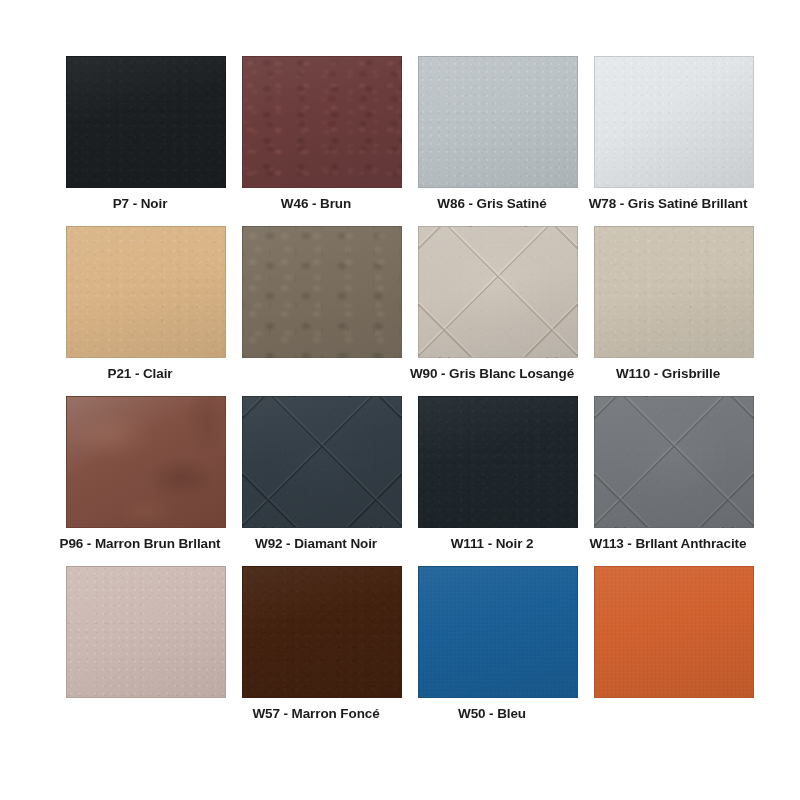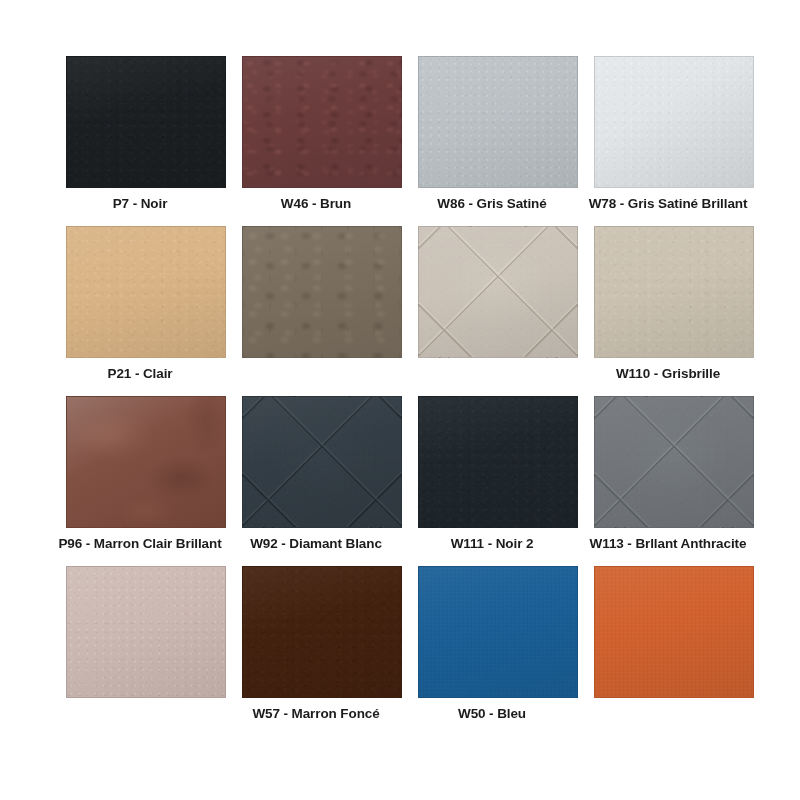--- a/index.html
+++ b/index.html
@@ -99,38 +99,39 @@
       </div>
       <div class="swatch-cell">
         <div class="swatch-tile" style="background-color: rgb(122, 110, 94); background-image: radial-gradient(9px 7px at 30% 35%, rgba(151, 138, 120, 0.4), transparent 68%), radial-gradient(10px 8px at 75% 30%, rgba(93, 83, 70, 0.6), transparent 68%), radial-gradient(9px 7px at 50% 80%, rgba(151, 138, 120, 0.333), transparent 68%), linear-gradient(115deg, rgba(93, 83, 70, 0.2) 0px, rgba(93, 83, 70, 0.2) 2px, transparent 2px, transparent 100%), linear-gradient(65deg, rgba(93, 83, 70, 0.2) 0px, rgba(93, 83, 70, 0.2) 2px, transparent 2px, transparent 100%); background-size: 32px 26px, 36px 30px, 30px 28px, 26px 26px, 26px 26px;">
           <div class="grain" style="background: linear-gradient(165deg, rgba(255, 255, 255, 0.06) 0%, rgba(0, 0, 0, 0) 42%, rgba(0, 0, 0, 0.09) 100%);"></div>
         </div>
       </div>
       <div class="swatch-cell">
         <div class="swatch-tile" style="background-color: rgb(203, 195, 184); background-image: repeating-linear-gradient(45deg, transparent 0px, transparent 36px, rgba(173, 164, 150, 0.8) 36px, rgba(173, 164, 150, 0.8) 37.6px, rgba(226, 219, 209, 0.4) 37.6px, rgba(226, 219, 209, 0.4) 39.4px, transparent 39.4px, transparent 76px), repeating-linear-gradient(-45deg, transparent 0px, transparent 36px, rgba(173, 164, 150, 0.8) 36px, rgba(173, 164, 150, 0.8) 37.6px, rgba(226, 219, 209, 0.4) 37.6px, rgba(226, 219, 209, 0.4) 39.4px, transparent 39.4px, transparent 76px), radial-gradient(1.6px at 20% 30%, rgba(173, 164, 150, 0.333), transparent 70%), radial-gradient(1.4px at 70% 70%, rgba(226, 219, 209, 0.333), transparent 70%), radial-gradient(70px 60px at 50% 45%, rgba(226, 219, 209, 0.15), transparent 75%); background-size: auto, auto, 10px 9px, 12px 11px, auto;">
           <div class="grain" style="background: linear-gradient(165deg, rgba(255, 255, 255, 0.06) 0%, rgba(0, 0, 0, 0) 42%, rgba(0, 0, 0, 0.09) 100%);"></div>
         </div>
+        <div class="swatch-label">W90 - Gris Blanc Losangé</div>
       </div>
       <div class="swatch-cell">
         <div class="swatch-tile" style="background-color: rgb(203, 194, 177); background-image: radial-gradient(3px 2px at 20% 25%, rgba(224, 217, 202, 0.333), transparent 70%), radial-gradient(3px 2px at 62% 15%, rgba(178, 167, 149, 0.4), transparent 70%), radial-gradient(4px 3px at 85% 60%, rgba(224, 217, 202, 0.267), transparent 70%), radial-gradient(3px 3px at 35% 72%, rgba(178, 167, 149, 0.333), transparent 70%), radial-gradient(4px 2px at 8% 88%, rgba(224, 217, 202, 0.227), transparent 70%), radial-gradient(3px 2px at 50% 48%, rgba(178, 167, 149, 0.267), transparent 70%); background-size: 13px 11px, 17px 13px, 11px 9px, 15px 14px, 19px 12px, 9px 10px;">
           <div class="grain" style="background: linear-gradient(165deg, rgba(255, 255, 255, 0.06) 0%, rgba(0, 0, 0, 0) 42%, rgba(0, 0, 0, 0.09) 100%);"></div>
         </div>
         <div class="swatch-label">W110 - Grisbrille</div>
       </div>
       <div class="swatch-cell">
         <div class="swatch-tile" style="background-color: rgb(124, 74, 60); background-image: radial-gradient(60px 34px at 28% 30%, rgba(160, 108, 89, 0.333), transparent 72%), radial-gradient(48px 30px at 72% 62%, rgba(92, 51, 40, 0.467), transparent 72%), radial-gradient(40px 22px at 50% 88%, rgba(160, 108, 89, 0.227), transparent 72%), radial-gradient(30px 50px at 88% 18%, rgba(92, 51, 40, 0.333), transparent 72%), linear-gradient(100deg, rgba(160, 108, 89, 0.133) 0px, rgba(160, 108, 89, 0.133) 1.5px, transparent 1.5px, transparent 60px); background-size: auto, auto, auto, auto, 60px 120px;">
           <div class="grain" style="background: linear-gradient(150deg, rgba(255, 255, 255, 0.22) 0%, rgba(255, 255, 255, 0.04) 38%, rgba(0, 0, 0, 0.1) 100%);"></div>
         </div>
-        <div class="swatch-label">P96 - Marron Clair Brillant</div>
+        <div class="swatch-label">P96 - Marron Brun Brllant</div>
       </div>
       <div class="swatch-cell">
         <div class="swatch-tile" style="background-color: rgb(51, 61, 69); background-image: repeating-linear-gradient(45deg, transparent 0px, transparent 36px, rgba(34, 42, 48, 0.8) 36px, rgba(34, 42, 48, 0.8) 37.6px, rgba(70, 82, 91, 0.4) 37.6px, rgba(70, 82, 91, 0.4) 39.4px, transparent 39.4px, transparent 76px), repeating-linear-gradient(-45deg, transparent 0px, transparent 36px, rgba(34, 42, 48, 0.8) 36px, rgba(34, 42, 48, 0.8) 37.6px, rgba(70, 82, 91, 0.4) 37.6px, rgba(70, 82, 91, 0.4) 39.4px, transparent 39.4px, transparent 76px), radial-gradient(1.6px at 20% 30%, rgba(34, 42, 48, 0.333), transparent 70%), radial-gradient(1.4px at 70% 70%, rgba(70, 82, 91, 0.333), transparent 70%), radial-gradient(70px 60px at 50% 45%, rgba(70, 82, 91, 0.15), transparent 75%); background-size: auto, auto, 10px 9px, 12px 11px, auto;">
           <div class="grain" style="background: linear-gradient(165deg, rgba(255, 255, 255, 0.06) 0%, rgba(0, 0, 0, 0) 42%, rgba(0, 0, 0, 0.09) 100%);"></div>
         </div>
-        <div class="swatch-label">W92 - Diamant Blanc</div>
+        <div class="swatch-label">W92 - Diamant Noir</div>
       </div>
       <div class="swatch-cell">
         <div class="swatch-tile" style="background-color: rgb(30, 38, 43); background-image: radial-gradient(3px 2px at 20% 25%, rgba(49, 60, 67, 0.333), transparent 70%), radial-gradient(3px 2px at 62% 15%, rgba(17, 23, 27, 0.4), transparent 70%), radial-gradient(4px 3px at 85% 60%, rgba(49, 60, 67, 0.267), transparent 70%), radial-gradient(3px 3px at 35% 72%, rgba(17, 23, 27, 0.333), transparent 70%), radial-gradient(4px 2px at 8% 88%, rgba(49, 60, 67, 0.227), transparent 70%), radial-gradient(3px 2px at 50% 48%, rgba(17, 23, 27, 0.267), transparent 70%); background-size: 13px 11px, 17px 13px, 11px 9px, 15px 14px, 19px 12px, 9px 10px;">
           <div class="grain" style="background: linear-gradient(165deg, rgba(255, 255, 255, 0.06) 0%, rgba(0, 0, 0, 0) 42%, rgba(0, 0, 0, 0.09) 100%);"></div>
         </div>
         <div class="swatch-label">W111 - Noir 2</div>
       </div>
       <div class="swatch-cell">
         <div class="swatch-tile" style="background-color: rgb(114, 118, 122); background-image: repeating-linear-gradient(45deg, transparent 0px, transparent 36px, rgba(93, 97, 101, 0.8) 36px, rgba(93, 97, 101, 0.8) 37.6px, rgba(139, 144, 148, 0.4) 37.6px, rgba(139, 144, 148, 0.4) 39.4px, transparent 39.4px, transparent 76px), repeating-linear-gradient(-45deg, transparent 0px, transparent 36px, rgba(93, 97, 101, 0.8) 36px, rgba(93, 97, 101, 0.8) 37.6px, rgba(139, 144, 148, 0.4) 37.6px, rgba(139, 144, 148, 0.4) 39.4px, transparent 39.4px, transparent 76px), radial-gradient(1.6px at 20% 30%, rgba(93, 97, 101, 0.333), transparent 70%), radial-gradient(1.4px at 70% 70%, rgba(139, 144, 148, 0.333), transparent 70%), radial-gradient(70px 60px at 50% 45%, rgba(139, 144, 148, 0.15), transparent 75%); background-size: auto, auto, 10px 9px, 12px 11px, auto;">
           <div class="grain" style="background: linear-gradient(165deg, rgba(255, 255, 255, 0.06) 0%, rgba(0, 0, 0, 0) 42%, rgba(0, 0, 0, 0.09) 100%);"></div>

